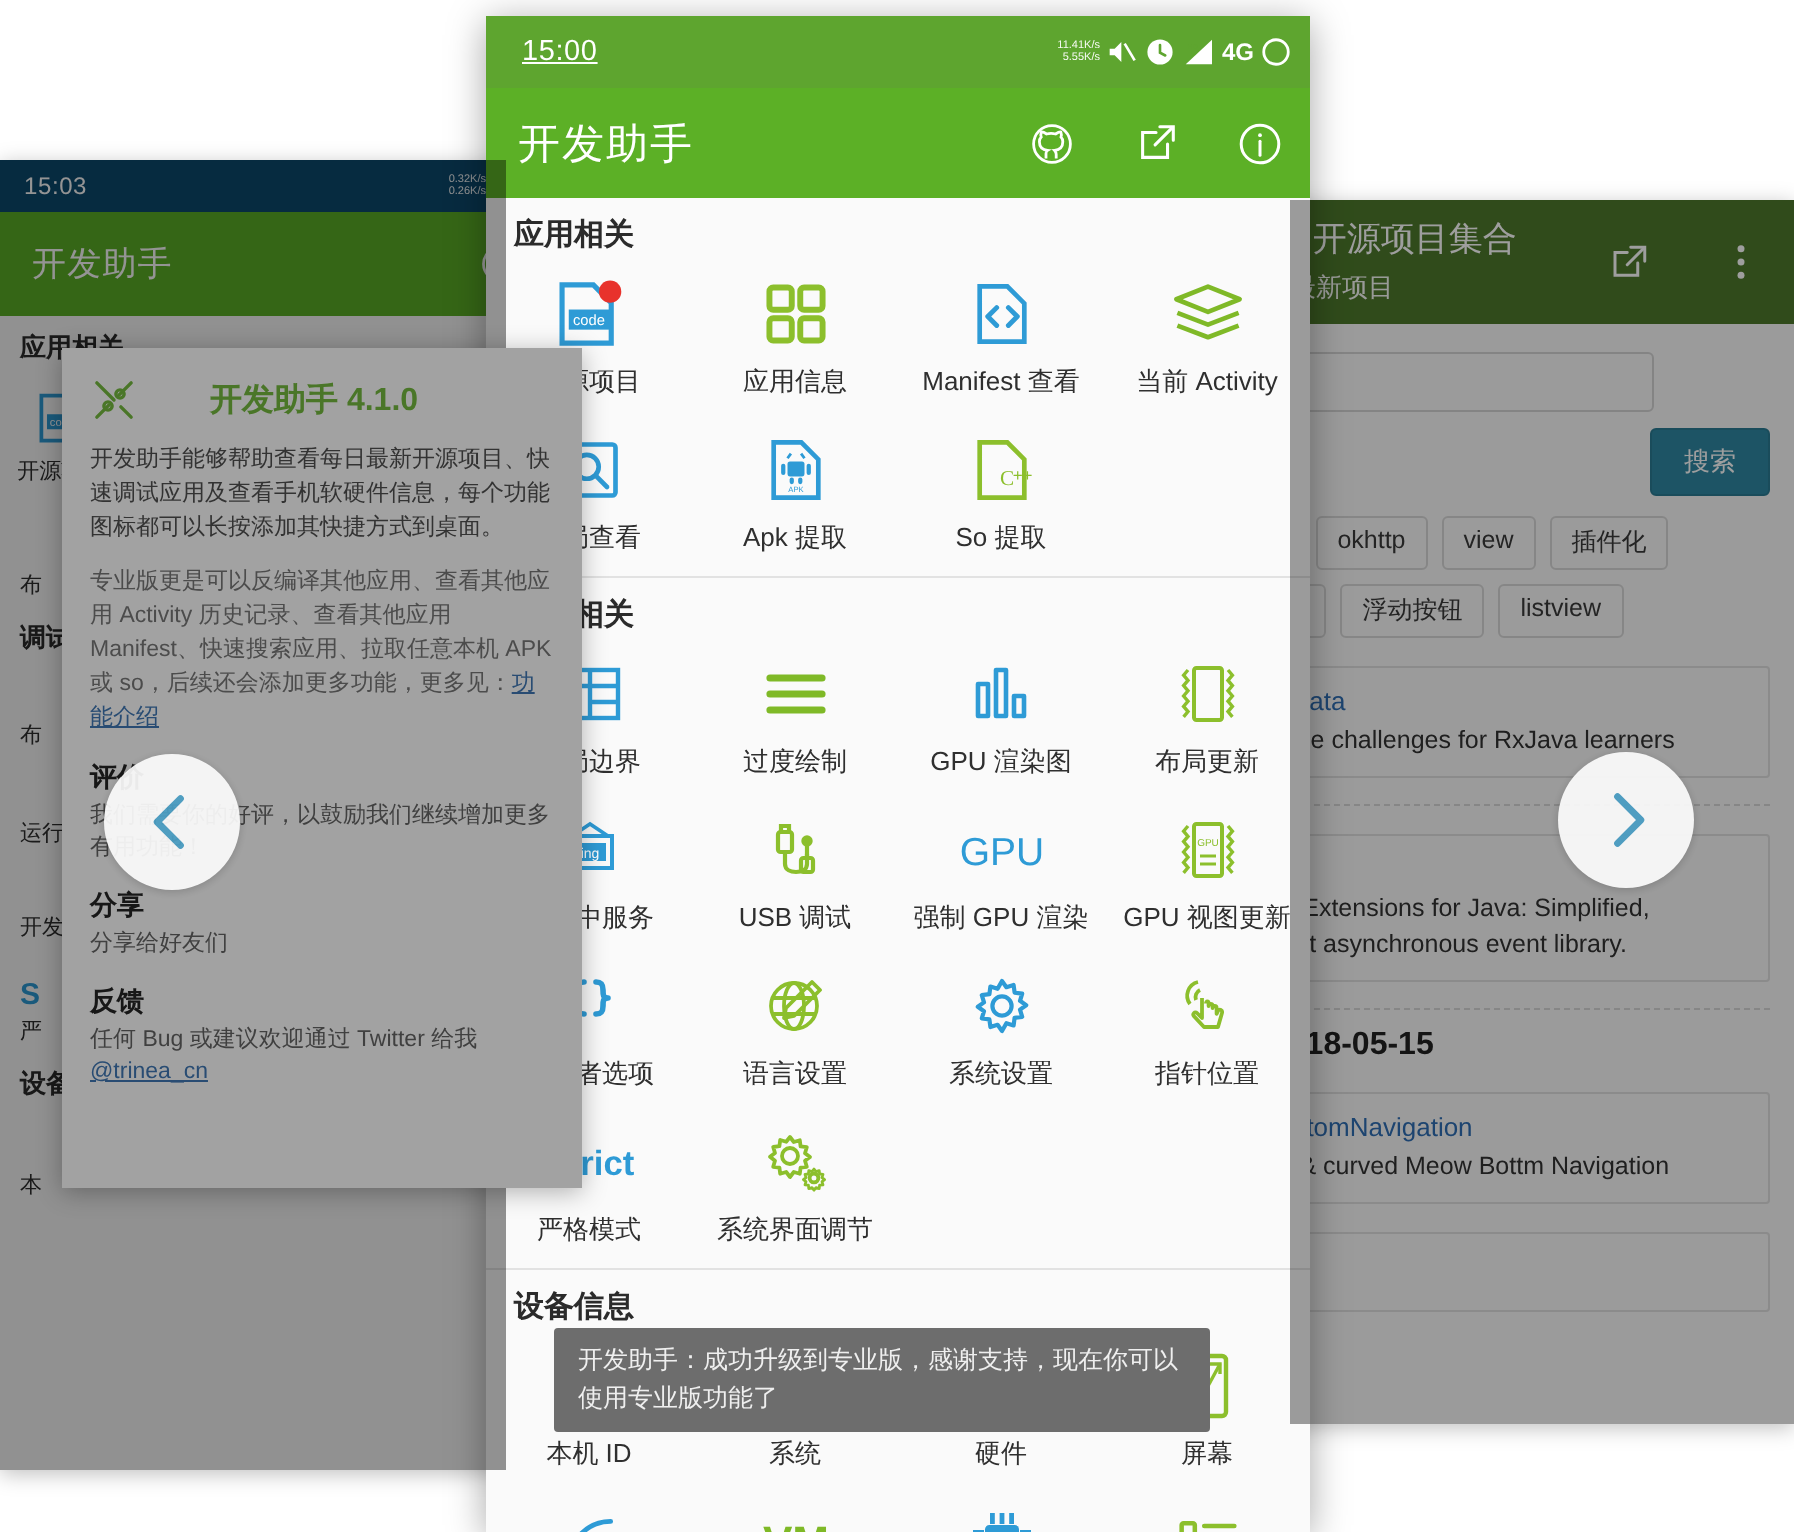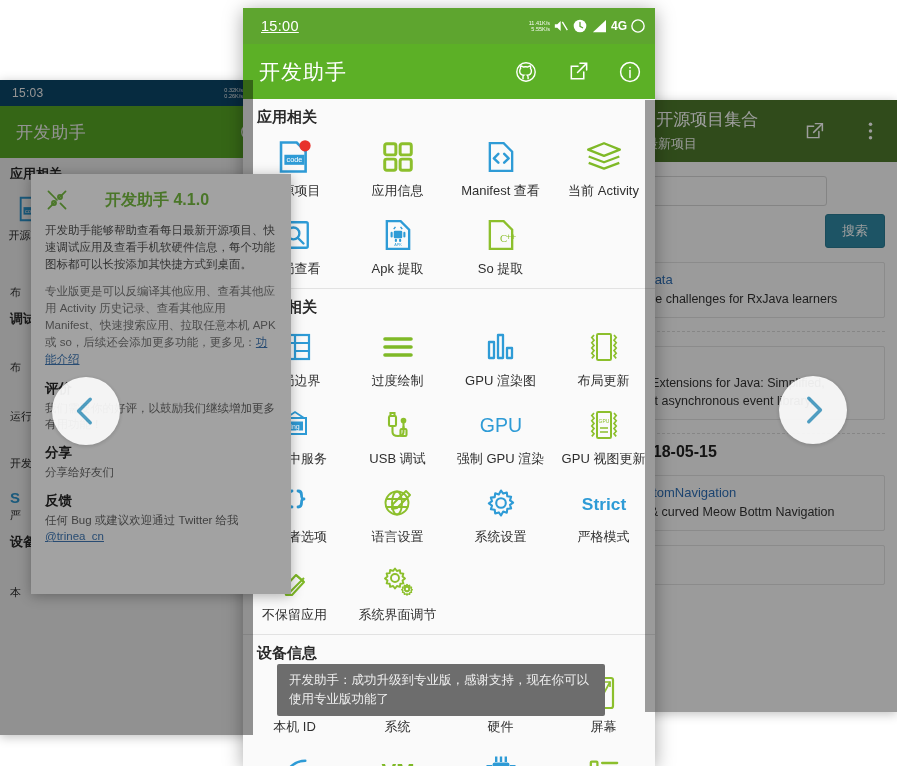--- a/index.html
+++ b/index.html
@@ -279,20 +279,29 @@
     </div>
 
     <div class="rp-body">
       <div class="rp-searchrow" style="margin-left:-58px;padding-right:70px;">
         <div class="rp-input">站</div>
       </div>
       <div class="rp-btnrow">
         <div class="rp-btn">搜索</div>
       </div>
 
+      <div class="chips">
+        <div class="chip">RxJava</div>
+        <div class="chip">okhttp</div>
+        <div class="chip">view</div>
+        <div class="chip">插件化</div>
+        <div class="chip">animation</div>
+        <div class="chip">浮动按钮</div>
+        <div class="chip">listview</div>
+      </div>
 
       <div class="rp-card">
         <div class="nm">RxJava Kata</div>
         <div class="ds">Some code challenges for RxJava learners</div>
       </div>
       <div class="rp-sep"></div>
       <div class="rp-card">
         <div class="nm">RxJava</div>
         <div class="ds">Reactive Extensions for Java: Simplified, lightweight asynchronous event library.</div>
       </div>
@@ -585,40 +594,40 @@
         <div class="cell">
           <div class="gi">
             <svg width="32" height="32" viewBox="0 0 32 32" fill="none" stroke="#2e9bd6" stroke-width="2.1">
                 <circle cx="16" cy="16" r="4.8"></circle>
                 <path d="M16 3.5l2.2 3.1 3.6-1.1 .5 3.8 3.8.5-1.1 3.6 3.1 2.2-3.1 2.2 1.1 3.6-3.8.5-.5 3.8-3.6-1.1L16 28.5l-2.2-3.1-3.6 1.1-.5-3.8-3.8-.5 1.1-3.6L3.9 16.4l3.1-2.2L5.9 10.6l3.8-.5.5-3.8 3.6 1.1z" stroke-linejoin="round"></path>
               </svg>
           </div>
           <div class="lbl">系统设置</div>
         </div>
 
+        <div class="cell">
+          <div class="gi">
+            <svg width="32" height="32" viewBox="0 0 32 32" fill="none" stroke="#8cbf2c" stroke-width="1.9" stroke-linejoin="round">
+                <path d="M11 4a7 7 0 00-4 11"></path>
+                <path d="M12 8a4 4 0 00-2 5"></path>
+                <path d="M13 12v10l-2.5-2.5c-1-1-2.5.5-1.5 1.6l5 5.4h7l2-7c.4-1.4-1.3-2.4-2-1l-.7 1.4V17c0-1.4-2-1.4-2 0v-1c0-1.4-2-1.4-2 0v-1.2c0-1.4-1.3-1.4-1.3 0"></path>
+              </svg>
+          </div>
+          <div class="lbl">指针位置</div>
+        </div>
 
         <div class="cell">
           <div class="gi">
             <svg width="56" height="26" viewBox="0 0 58 26">
                 <text x="29" y="20" font-size="18" font-weight="bold" fill="#2e9bd6" text-anchor="middle" font-family="Liberation Sans">Strict</text>
               </svg>
           </div>
           <div class="lbl">严格模式</div>
         </div>
 
-        <div class="cell">
-          <div class="gi">
-            <svg width="34" height="30" viewBox="0 0 34 30" fill="none" stroke="#7fb927" stroke-width="2" stroke-linejoin="round">
-                <path d="M6 22l12-13 8 7-12 13H8z" fill="none"></path>
-                <path d="M12 26l14-14"></path>
-                <path d="M18 9l8 7"></path>
-              </svg>
-          </div>
-          <div class="lbl">不保留应用</div>
-        </div>
 
 
         <div class="cell">
           <div class="gi">
             <svg width="34" height="32" viewBox="0 0 34 32" fill="none" stroke="#8cbf2c" stroke-width="1.9">
                 <circle cx="14" cy="13" r="4"></circle>
                 <path d="M14 3.5l1.9 2.5 3-.9.4 3.1 3.1.4-.9 3 2.5 1.9-2.5 1.9.9 3-3.1.4-.4 3.1-3-.9L14 23.5l-1.9-2.5-3 .9-.4-3.1-3.1-.4.9-3L4 13.4l2.5-1.9-.9-3 3.1-.4.4-3.1 3 .9z" stroke-linejoin="round"></path>
                 <circle cx="26" cy="24" r="2.2"></circle>
                 <path d="M26 19.5l1 1.3 1.6-.5.2 1.7 1.7.2-.5 1.6 1.3 1-1.3 1 .5 1.6-1.7.2-.2 1.7-1.6-.5-1 1.3-1-1.3-1.6.5-.2-1.7-1.7-.2.5-1.6-1.3-1 1.3-1-.5-1.6 1.7-.2.2-1.7 1.6.5z" stroke-width="1.4" stroke-linejoin="round"></path>
               </svg>

